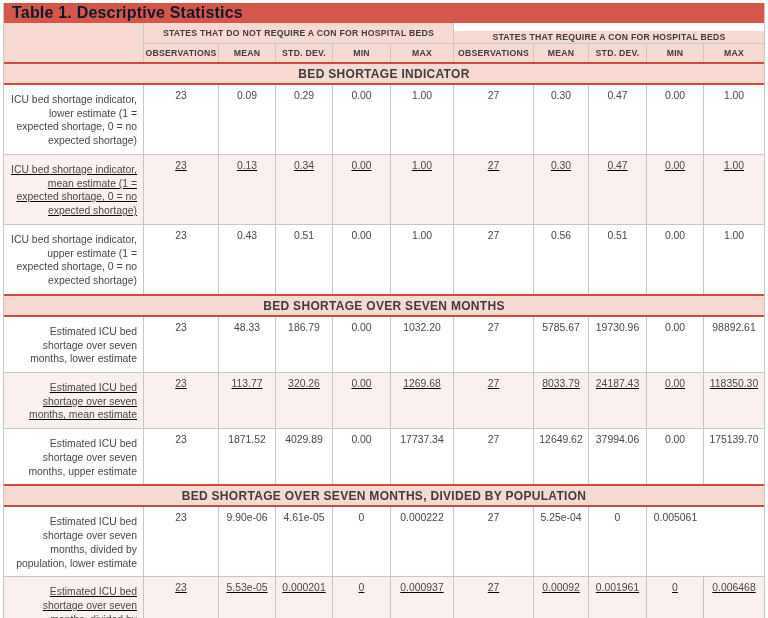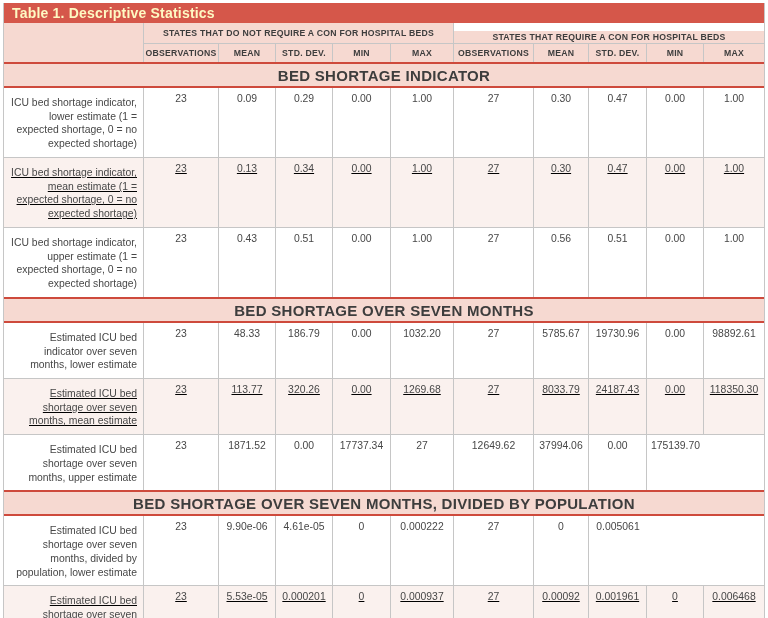--- a/index.html
+++ b/index.html
@@ -13,23 +13,23 @@
   .table-wrap {
     margin: 3px 3px 0 3px;
     width: 762px;
     border-left: 1px solid #c6c6c6;
     border-right: 1px solid #c6c6c6;
     border-bottom: 3px solid #c8473a;
     background: #ffffff;
   }
   .title-bar {
     background: #d5574a;
-    color: #fef9c3;
+    color: #0f172a;
     font-weight: bold;
-    font-size: 14px;
+    font-size: 16px;
     height: 20px;
     line-height: 20px;
     padding-left: 8px;
     letter-spacing: 0.2px;
   }
   .hgrid {
     display: grid;
     grid-template-columns: 140px 75px 57px 57px 58px 63px 80px 55px 58px 57px 1fr;
     grid-template-rows: 21px 19px;
   }
@@ -53,21 +53,21 @@
   .group2 { grid-column: 7 / 12; margin-top: 8px; }
   .hgrid .cell:nth-child(3), .hgrid .cell:nth-child(13) { border-right: none; }
   .band {
     margin-top: -1px;
     position: relative;
     background: #f6d9d1;
     border-top: 2px solid #ce4a3c;
     border-bottom: 2px solid #ce4a3c;
     text-align: center;
     font-weight: bold;
-    font-size: 15px;
+    font-size: 12px;
     letter-spacing: 0.3px;
     color: #3d3d3d;
     padding: 3px 0 2px 0;
   }
   .drow {
     display: grid;
     grid-template-columns: 140px 75px 57px 57px 58px 63px 80px 55px 58px 57px 1fr;
     border-bottom: 1px solid #c6c6c6;
     min-height: 42px;
   }
@@ -155,21 +155,21 @@
         <div class="cell num">0.00</div>
         <div class="cell num">1.00</div>
       </div>
     </div>
   </div>
 
   <div class="section sec-mid">
     <div class="band">BED SHORTAGE OVER SEVEN MONTHS</div>
     <div class="sec-rows">
       <div class="drow">
-        <div class="cell lbl">Estimated ICU bed indicator over seven months, lower estimate</div>
+        <div class="cell lbl">Estimated ICU bed shortage over seven months, lower estimate</div>
         <div class="cell num">23</div>
         <div class="cell num">48.33</div>
         <div class="cell num">186.79</div>
         <div class="cell num">0.00</div>
         <div class="cell num">1032.20</div>
         <div class="cell num">27</div>
         <div class="cell num">5785.67</div>
         <div class="cell num">19730.96</div>
         <div class="cell num">0.00</div>
         <div class="cell num">98892.61</div>
@@ -184,20 +184,21 @@
         <div class="cell num">27</div>
         <div class="cell num">8033.79</div>
         <div class="cell num">24187.43</div>
         <div class="cell num">0.00</div>
         <div class="cell num">118350.30</div>
       </div>
       <div class="drow">
         <div class="cell lbl">Estimated ICU bed shortage over seven months, upper estimate</div>
         <div class="cell num">23</div>
         <div class="cell num">1871.52</div>
+        <div class="cell num">4029.89</div>
         <div class="cell num">0.00</div>
         <div class="cell num">17737.34</div>
         <div class="cell num">27</div>
         <div class="cell num">12649.62</div>
         <div class="cell num">37994.06</div>
         <div class="cell num">0.00</div>
         <div class="cell num">175139.70</div>
       </div>
     </div>
   </div>
@@ -206,20 +207,21 @@
     <div class="band">BED SHORTAGE OVER SEVEN MONTHS, DIVIDED BY POPULATION</div>
     <div class="sec-rows">
       <div class="drow">
         <div class="cell lbl">Estimated ICU bed shortage over seven months, divided by population, lower estimate</div>
         <div class="cell num">23</div>
         <div class="cell num">9.90e-06</div>
         <div class="cell num">4.61e-05</div>
         <div class="cell num">0</div>
         <div class="cell num">0.000222</div>
         <div class="cell num">27</div>
+        <div class="cell num">5.25e-04</div>
         <div class="cell num">0</div>
         <div class="cell num">0.005061</div>
       </div>
       <div class="drow">
         <div class="cell lbl">Estimated ICU bed shortage over seven months, divided by population, mean estimate</div>
         <div class="cell num">23</div>
         <div class="cell num">5.53e-05</div>
         <div class="cell num">0.000201</div>
         <div class="cell num">0</div>
         <div class="cell num">0.000937</div>

